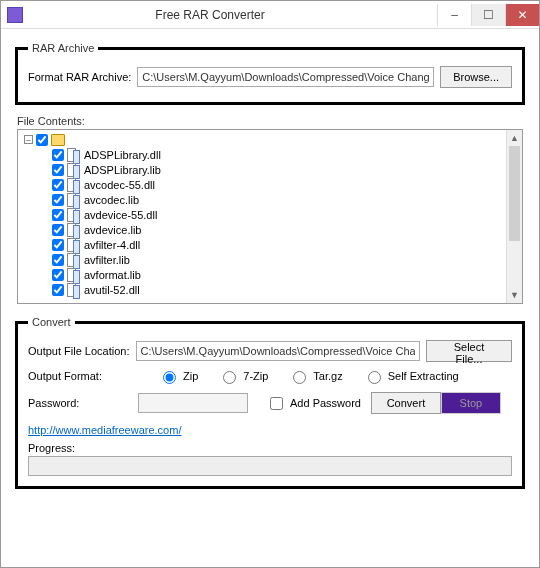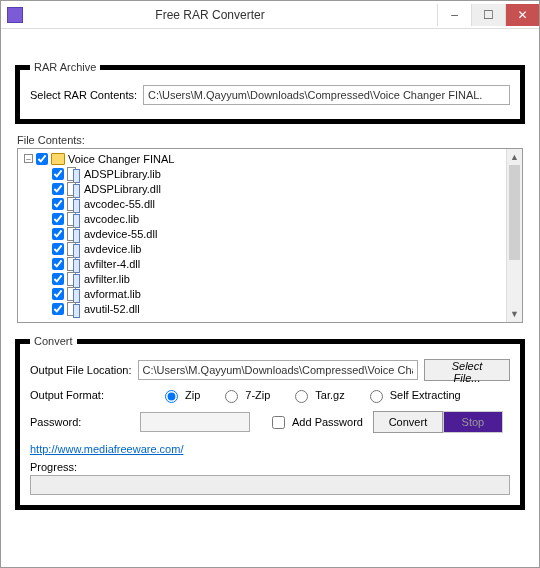--- a/index.html
+++ b/index.html
@@ -52,24 +52,24 @@
     font-size:12px;
   }
   .win-btn.close { background:#c75050; color:#fff; }
   .win-btn.max { background:#eee;}
   .content {
     flex:1;
     padding: 10px 12px 12px 12px;
     overflow:hidden;
   }
   fieldset.group {
-    border:5px solid #000000;
+    border:3px solid #000000;
     border-radius:0;
     padding: 8px 10px 10px 10px;
-    margin: 22px 2px 10px 2px;
+    margin: 3px 2px 10px 2px;
   }
   fieldset.group > legend {
     font-size:11px;
     color:#333;
     padding: 0 4px;
   }
   .row { display:flex; align-items:center; gap:6px; margin:4px 0;}
   .label { white-space:nowrap; }
   input[type=text].field {
     flex:1;
@@ -187,47 +187,47 @@
       <div class="win-btn max">☐</div>
       <div class="win-btn close">✕</div>
     </div>
   </div>
 
   <div class="content">
 
     <fieldset class="group">
       <legend>RAR Archive</legend>
       <div class="row">
-        <span class="label">Select RAR Contents:</span>
+        <span class="label">Format RAR Archive:</span>
         <input type="text" class="field" readonly="" value="C:\Users\M.Qayyum\Downloads\Compressed\Voice Changer FINAL." style="">
+        <button class="btn">Browse...</button>
       </div>
     </fieldset>
 
     <div class="section-label">File Contents:</div>
 
     <div class="tree-wrap">
       <div class="tree-root">
         <div class="tree-node">
           <span class="toggle">–</span>
           <input type="checkbox" class="tcb" checked="" style="">
           <span class="folder-icon"></span>
-          <span>Voice Changer FINAL</span>
         </div>
         <div id="tree-children">
             <div class="tree-node tree-child">
               <span class="toggle"></span>
               <input type="checkbox" class="tcb" checked="" style="">
               <span class="dll-icon"></span>
+              <span>ADSPLibrary.dll</span>
+            </div>
+            <div class="tree-node tree-child">
+              <span class="toggle"></span>
+              <input type="checkbox" class="tcb" checked="" style="">
+              <span class="dll-icon"></span>
               <span>ADSPLibrary.lib</span>
-            </div>
-            <div class="tree-node tree-child">
-              <span class="toggle"></span>
-              <input type="checkbox" class="tcb" checked="" style="">
-              <span class="dll-icon"></span>
-              <span>ADSPLibrary.dll</span>
             </div>
             <div class="tree-node tree-child">
               <span class="toggle"></span>
               <input type="checkbox" class="tcb" checked="" style="">
               <span class="dll-icon"></span>
               <span>avcodec-55.dll</span>
             </div>
             <div class="tree-node tree-child">
               <span class="toggle"></span>
               <input type="checkbox" class="tcb" checked="" style="">
@@ -279,21 +279,21 @@
         <div class="arr">▼</div>
       </div>
     </div>
 
     <fieldset class="group" style="margin-top:12px;">
       <legend>Convert</legend>
 
       <div class="row">
         <span class="label">Output File Location:</span>
         <input type="text" class="field" readonly="" value="C:\Users\M.Qayyum\Downloads\Compressed\Voice Changer FII" style="">
-        <button class="btn" style="width:86px;font-style:italic;">Select File...</button>
+        <button class="btn" style="width:86px;">Select File...</button>
       </div>
 
       <div class="radio-row">
         <span class="label" style="min-width:110px;">Output Format:</span>
         <label>
           <input type="radio" name="fmt" checked="" style="">
           <span>Zip</span>
         </label>
         <label>
           <input type="radio" name="fmt" style="">

